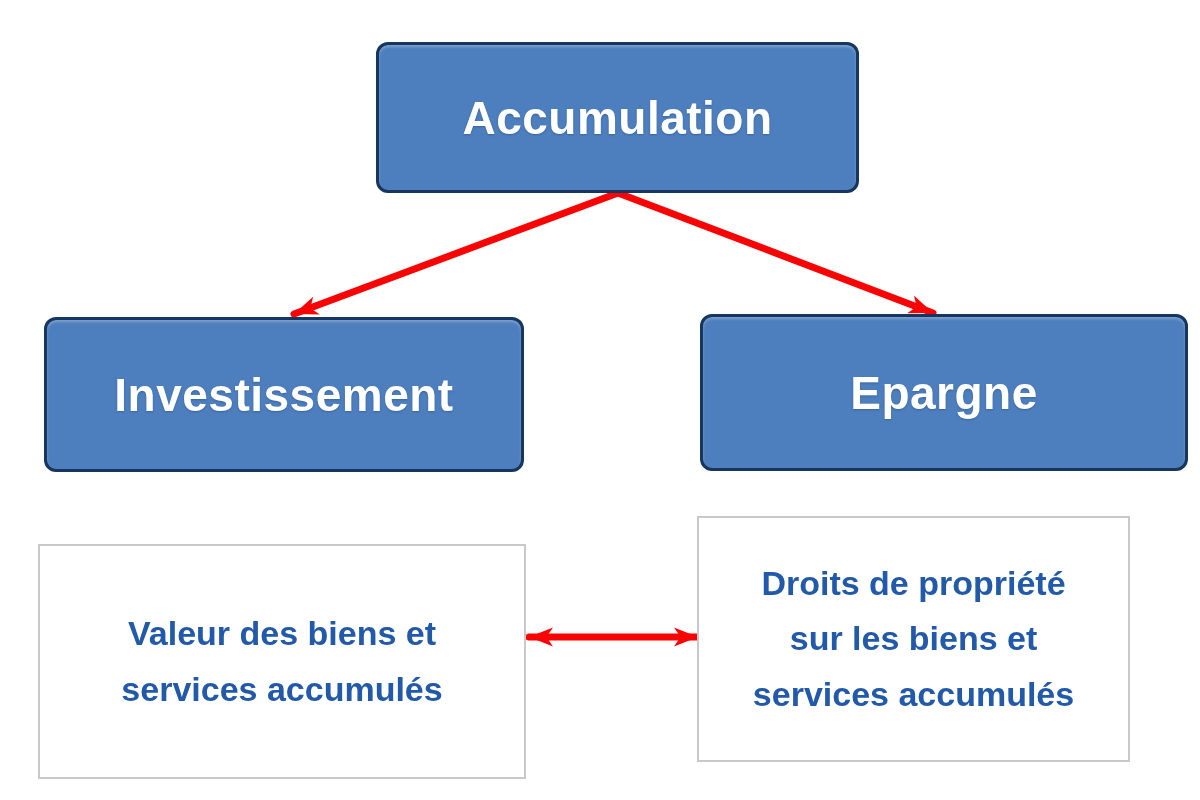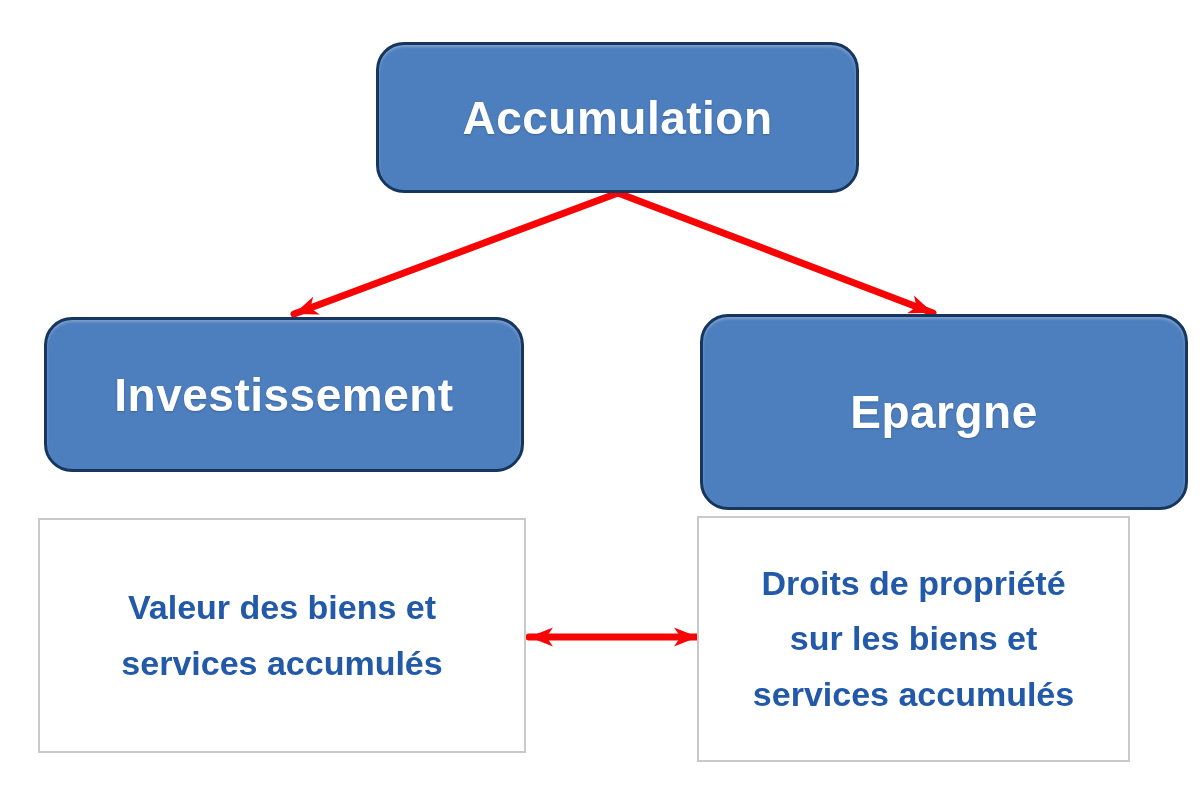--- a/index.html
+++ b/index.html
@@ -31,54 +31,54 @@
   .arrow-head {
     fill: var(--arrow, #f70505);
   }
   .node {
     position: absolute;
     display: flex;
     align-items: center;
     justify-content: center;
     background: var(--node-fill, #4d7ebd);
     border: 3px solid var(--node-border, #17365d);
-    border-radius: 28px;
+    border-radius: 12px;
     box-shadow: inset 0 2px 3px rgba(255,255,255,0.28);
     box-sizing: border-box;
   }
   .node-label {
     color: var(--node-text, #ffffff);
     font-weight: bold;
     font-size: 46px;
     letter-spacing: 0.5px;
     text-shadow: 0 1px 2px rgba(23,54,93,0.35);
     white-space: nowrap;
   }
   .node-root  { left: 376px; top: 42px;  width: 483px; height: 151px; }
   .node-left  { left: 44px;  top: 317px; width: 480px; height: 155px; }
-  .node-right { left: 700px; top: 314px; width: 488px; height: 196px; }
+  .node-right { left: 700px; top: 314px; width: 488px; height: 157px; }
 
   .detail {
     position: absolute;
     background: #ffffff;
     border: 2px solid var(--detail-border, #c9c9c9);
     display: flex;
     align-items: center;
     justify-content: center;
     box-sizing: border-box;
     text-align: center;
   }
   .detail-text {
     color: var(--detail-text, #2259a9);
     font-weight: bold;
     font-size: 34px;
     line-height: 1.63;
     white-space: pre-line;
   }
-  .detail-left  { left: 38px;  top: 518px; width: 488px; height: 235px; }
+  .detail-left  { left: 38px;  top: 544px; width: 488px; height: 235px; }
   .detail-right { left: 697px; top: 516px; width: 433px; height: 246px; }
 </style>
 </head>
 <body>
 
 <div class="canvas">
 
   <svg class="arrows-layer" viewBox="0 0 1200 800" aria-hidden="true">
     <defs>
       <marker id="ah" markerUnits="userSpaceOnUse" markerWidth="28" markerHeight="24" refX="24" refY="11" orient="auto-start-reverse">

